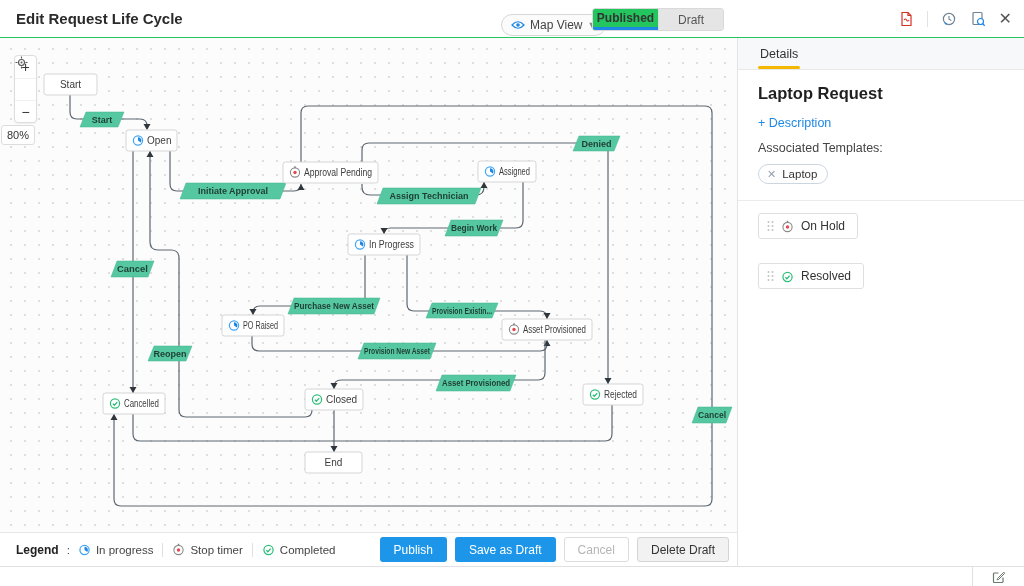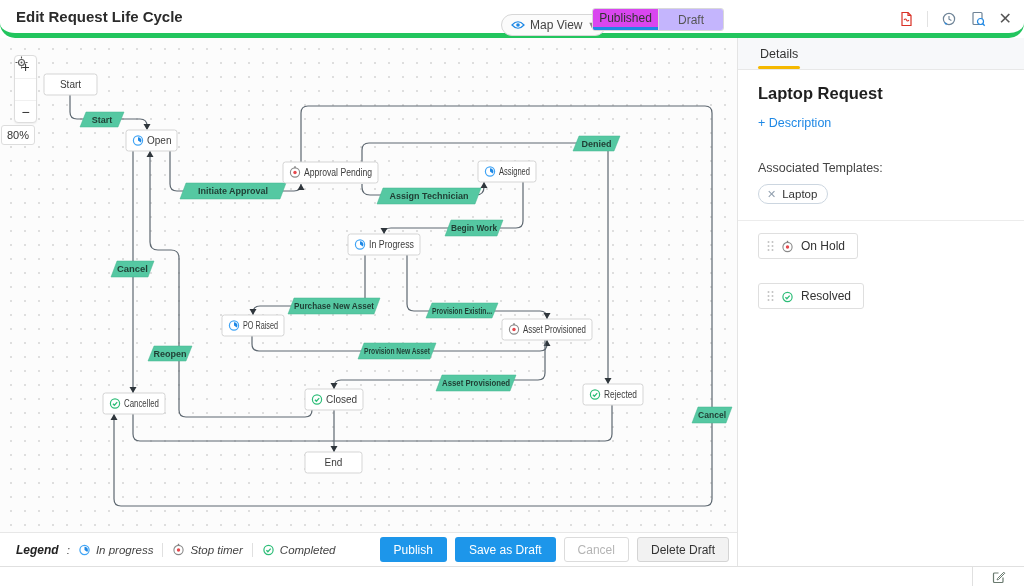--- a/index.html
+++ b/index.html
@@ -1,32 +1,32 @@
 <!DOCTYPE html>
 <html><head>
 <meta charset="utf-8">
 <style>
   * { margin:0; padding:0; box-sizing:border-box; }
   html,body { width:1024px; height:586px; overflow:hidden; background:#fff;
     font-family:"Liberation Sans","DejaVu Sans",sans-serif; color:#333; }
   .app { width:1024px; height:586px; display:flex; flex-direction:column; }
 
   
-  .header { height:38px; border-bottom:5px solid #22c55e; position:relative;
-    display:flex; align-items:center; background:#fff; flex:0 0 38px;border-radius:15px; }
+  .header { height:38px; border-bottom:1px solid #22c55e; position:relative;
+    display:flex; align-items:center; background:#fff; flex:0 0 38px; }
   .header-title { font-size:15px; font-weight:700; color:#2b2b2b; margin-left:16px; }
   .mapview-pill { position:absolute; left:501px; top:14px; height:22px; padding:0 9px;
     display:flex; align-items:center; gap:5px; border:1px solid #d7d7d7; border-radius:12px;
     background:#fbfbfb; font-size:12px; color:#444; cursor:pointer; }
   .chev { font-size:9px; color:#888; }
   .segmented { position:absolute; left:592px; top:8px; height:23px; display:flex;
     border:1px solid #d9d9d9; border-radius:3px; overflow:hidden; font-size:12px; }
   .seg { width:65px; display:flex; align-items:center; justify-content:center; cursor:pointer; }
-  .seg.active { background:#d946ef; color:#333; border-bottom:3px solid #1e88e5; font-weight:400; }
-  .seg.inactive { background:#c4b5fd; color:#555; border-left:1px solid #ddd; }
+  .seg.active { background:#22c55e; color:#333; border-bottom:3px solid #1e88e5; font-weight:700; }
+  .seg.inactive { background:#e5e5e5; color:#555; border-left:1px solid #ddd; }
   .header-icons { position:absolute; right:12px; top:0; height:38px; display:flex;
     align-items:center; gap:13px; }
   .hdr-sep { width:1px; height:16px; background:#e2e2e2; }
   .hicon { display:flex; align-items:center; justify-content:center; cursor:pointer; }
   .close-x { font-size:16px; color:#555; line-height:1; }
 
   
   .main { flex:1 1 auto; display:flex; height:528px; }
   .canvas-col { width:737px; display:flex; flex-direction:column; }
   .canvas { position:relative; width:737px; height:494px; background:#fcfcfc;
@@ -46,21 +46,21 @@
   .edge { fill:none; stroke:#5d6770; stroke-width:1.2; }
   .arrowhead { fill:#2f363c; }
   .node-rect { fill:#fff; stroke:#d5d5d5; stroke-width:1; }
   .node-label { font-size:10px; fill:#3c3c3c; }
   .trans-shape { fill:#55c8a2; stroke:#43b58e; stroke-width:.5; }
   .trans-label { font-size:9px; font-weight:700; fill:#1f3d33; }
 
   
   .canvas-footer { height:34px; border-top:1px solid #e7e7e7; display:flex;
     align-items:center; padding:0 8px 0 16px; background:#fff; }
-  .legend-wrap { display:flex; align-items:center; gap:8px; font-size:11.5px; color:#444;font-style:italic; }
+  .legend-wrap { display:flex; align-items:center; gap:8px; font-size:11.5px; color:#444; }
   .legend-title { font-weight:700; font-size:12px; color:#222; }
   .legend-item { display:flex; align-items:center; gap:5px; }
   .legend-sep { width:1px; height:14px; background:#e0e0e0; }
   .btn-group { margin-left:auto; display:flex; gap:8px; }
   .btn { height:25px; border-radius:3px; font-size:12px; padding:0 13px; display:flex;
     align-items:center; justify-content:center; cursor:pointer; border:1px solid transparent; }
   .btn-primary { background:#1d96ea; color:#fff; }
   .btn-ghost { background:#fff; border-color:#dcdcdc; color:#b5b5b5; }
   .btn-grey { background:#f2f2f2; border-color:#d4d4d4; color:#333; }
 
@@ -68,21 +68,21 @@
   .panel { width:312px; border-left:1px solid #e4e4e4; display:flex; flex-direction:column;
     background:#fff; }
   .panel-tabbar { height:32px; background:#f7f8fa; border-bottom:1px solid #e8e8e8;
     display:flex; align-items:flex-end; padding-left:20px; }
   .panel-tab { font-size:12.5px; color:#333; padding:0 2px 8px 2px; position:relative; cursor:pointer; }
   .panel-tab::after { content:""; position:absolute; left:0; right:0; bottom:0; height:3px;
     background:#f5b800; border-radius:2px; }
   .panel-body { padding:14px 20px 0 20px; }
   .panel-title { font-size:16.5px; font-weight:700; color:#1f1f1f; }
   .desc-link { margin-top:13px; font-size:12.5px; color:#1e88e5; cursor:pointer; width:fit-content; }
-  .templates-label { margin-top:31px; font-size:12.5px; color:#444; }
+  .templates-label { margin-top:11px; font-size:12.5px; color:#444; }
   .chip { margin-top:9px; display:inline-flex; align-items:center; gap:6px; height:20px;
     padding:0 10px 0 8px; border:1px solid #ccd6e0; border-radius:11px; background:#fff;
     font-size:11.5px; color:#333; cursor:pointer; }
   .chip-x { color:#93a1b0; font-size:11px; line-height:1; }
   .panel-divider { height:1px; background:#ececec; margin:16px -20px 0 -20px; }
   .dragdrop-title { margin-top:13px; font-size:12.5px; font-weight:700; color:#2b2b2b; }
   .status-list { margin-top:12px; display:flex; flex-direction:column; gap:24px; align-items:flex-start; }
   .status-box { display:flex; align-items:center; gap:7px; border:1px solid #dfdfdf;
     border-radius:3px; background:#fff; height:26px; padding:0 12px 0 8px; font-size:12px;
     color:#333; cursor:grab; }

